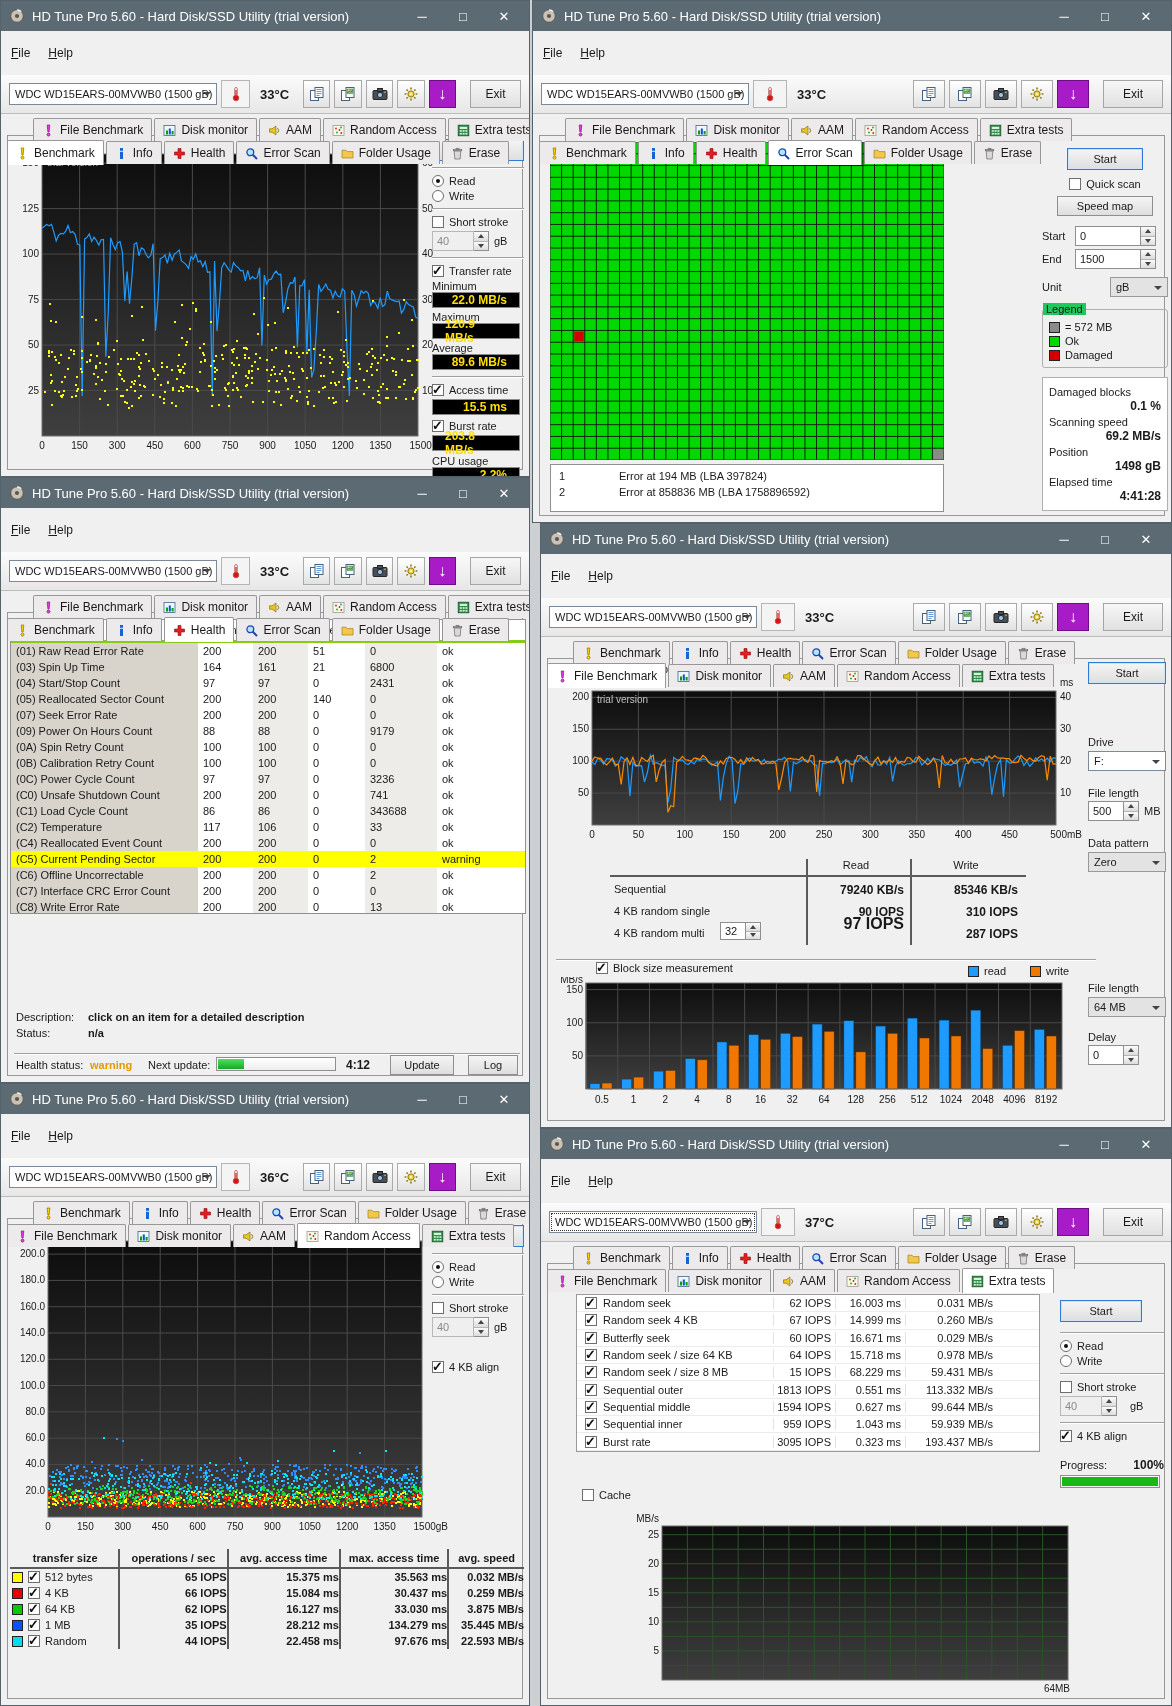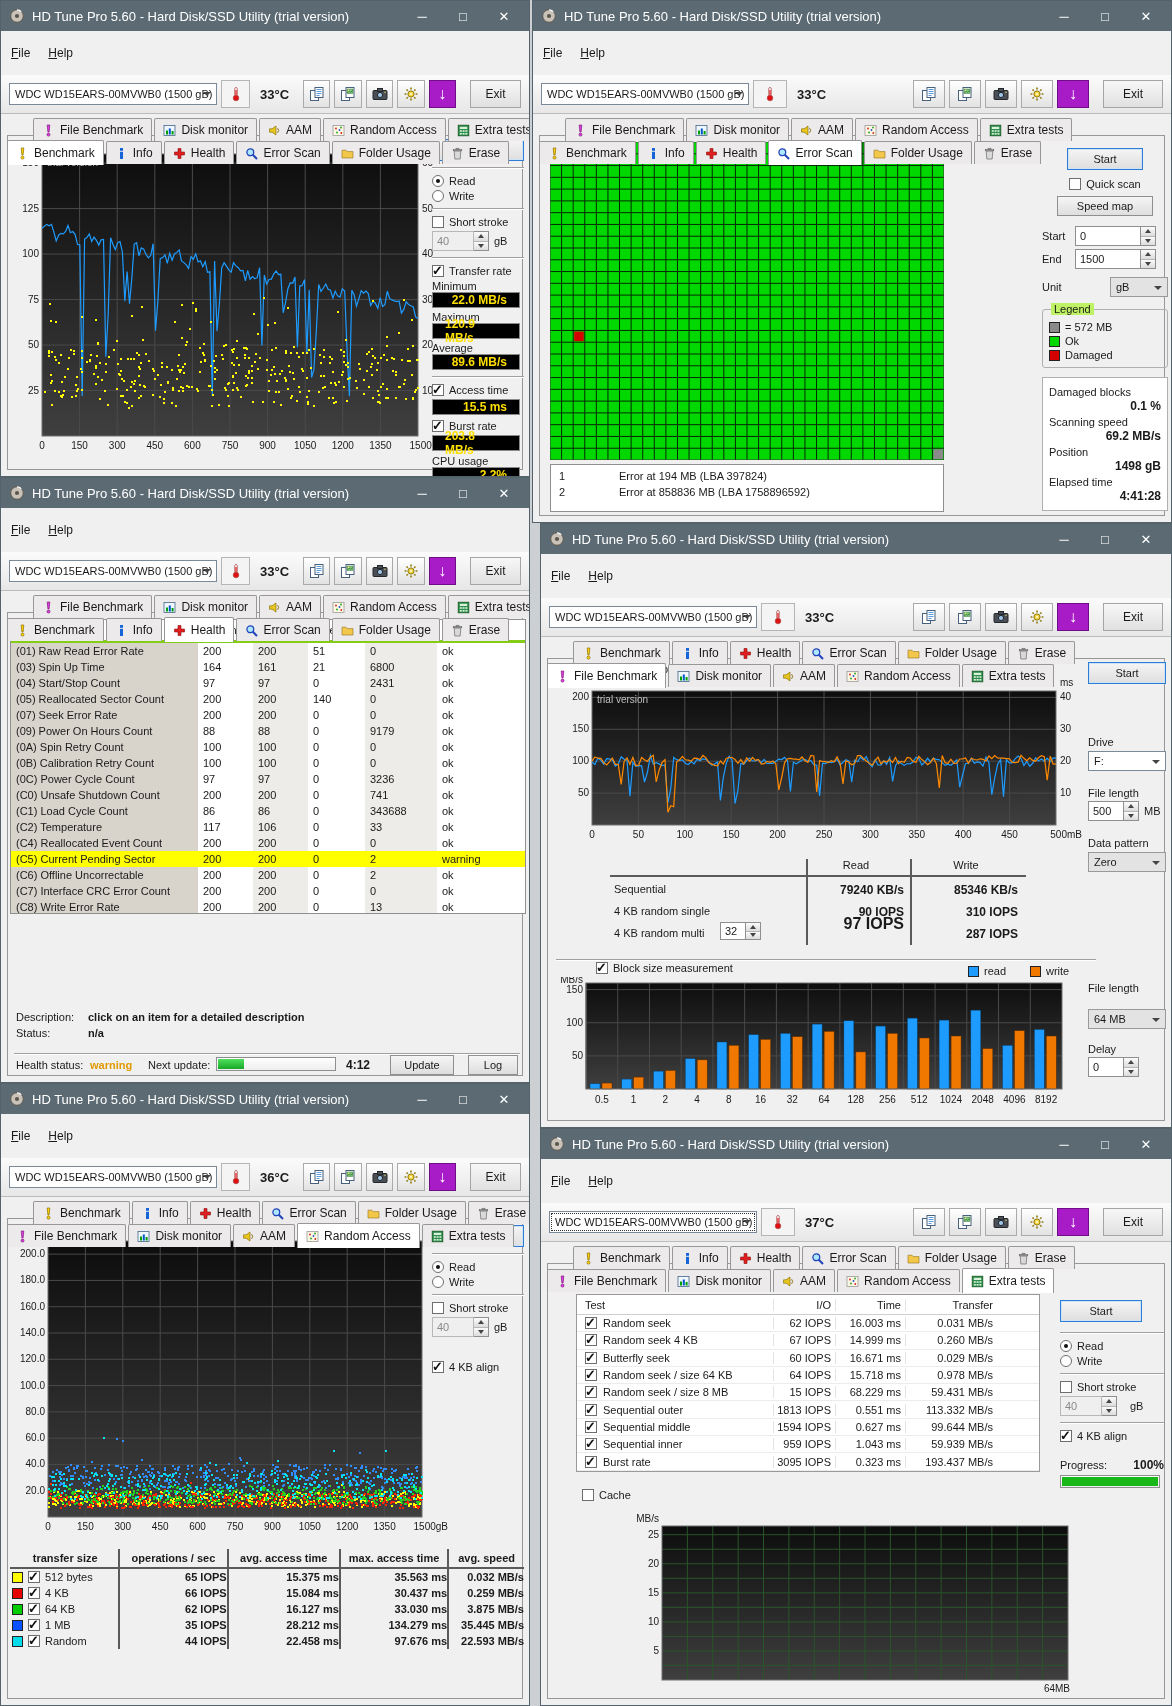--- a/index.html
+++ b/index.html
@@ -50,21 +50,21 @@
   .sa{flex:1;background:linear-gradient(#fbfbfb,#dcdcdc);position:relative}
   .sa.up{border-bottom:1px solid #b5b5b5}
   .sa::after{content:"";position:absolute;left:50%;top:50%;transform:translate(-50%,-50%);border:3px solid transparent}
   .sa.up::after{border-bottom:4px solid #444;border-top:none}
   .sa.dn::after{border-top:4px solid #444;border-bottom:none}
   .vbox{background:#000;color:#ffdf00;font-weight:bold;font-size:12px;display:flex;align-items:center;justify-content:flex-end;padding:0 12px;height:16px;border:1px solid #8a8a8a;box-sizing:border-box;width:88px}
   .lbl{font-size:11px}
   .b{font-weight:bold}
   .groove{border-top:1px solid #9f9f9f;border-bottom:1px solid #fff;height:0;margin:6px 0}
   .gbox{border:1px solid #b0b0b0;border-radius:3px;position:relative;padding:9px 6px 4px;margin-top:12px}
-  .gtitle{position:absolute;top:-7px;left:8px;background:#bef264;padding:0 3px;font-size:11px}
+  .gtitle{position:absolute;top:-7px;left:0;background:#22c55e;padding:0 3px;font-size:11px}
   .lgrow{display:flex;align-items:center;gap:5px;font-size:11px;margin:2px 0}
   .sw{width:9px;height:9px;border:1px solid #222;flex:none}
   .statpanel{border:1px solid #b0b0b0;background:#fff;padding:5px 6px;font-size:11px;margin-top:9px}
   .sl{margin-top:3px}
   .sv{font-weight:bold;font-size:12px;text-align:right;margin:1px 0 2px}
   .pbar{border:1px solid #8f8f8f;background:linear-gradient(#fff,#eee);position:relative;box-sizing:border-box}
   .pfill{position:absolute;left:1px;top:1px;bottom:1px;background:linear-gradient(#4fe060,#17a827)}
   
   .htable{position:absolute;background:#fff;border:1px solid #8f8f8f;overflow:hidden;font-size:11px}
   .hrow{display:flex;height:16px;line-height:16px}
@@ -1463,21 +1463,21 @@
             <span class="sarr">
               <span class="sa up"></span>
               <span class="sa dn"></span>
             </span>
           </span>
           <span class="lbl">MB</span>
         </div>
       <div class="lbl" style="margin-top:16px">Data pattern</div>
       <div class="dd gray" style="width:78px;height:20px;margin-top:3px">Zero</div>
       <div class="lbl" style="margin-top:110px">File length</div>
-      <div class="dd gray" style="width:78px;height:20px;margin-top:15px">64 MB</div>
+      <div class="dd gray" style="width:78px;height:20px;margin-top:3px">64 MB</div>
       <div class="lbl" style="margin-top:14px">Delay</div>
       <div class="row" style="margin-top:2px">
           <span class="spin">
             <span class="sval" style="width:36px">0</span>
             <span class="sarr">
               <span class="sa up"></span>
               <span class="sa dn"></span>
             </span>
           </span>
         </div>
@@ -2025,28 +2025,20 @@
                 </g>
               </svg>
             </span>
             <span>Extra tests</span>
           </span>
         </div>
       </div>
     </div>
   <div class="page">
     <div class="etable" id="etable" style="left:28px;top:30px;width:462px">
-        <div class="erow ehead">
-          <span class="ec0">
-            <span>Test</span>
-          </span>
-          <span class="ec1">I/O</span>
-          <span class="ec2">Time</span>
-          <span class="ec3">Transfer</span>
-        </div>
         <div class="erow">
           <span class="ec0">
             <span class="chk on"></span>
             <span>Random seek</span>
           </span>
           <span class="ec1">62 IOPS</span>
           <span class="ec2">16.003 ms</span>
           <span class="ec3">0.031 MB/s</span>
         </div>
         <div class="erow">

